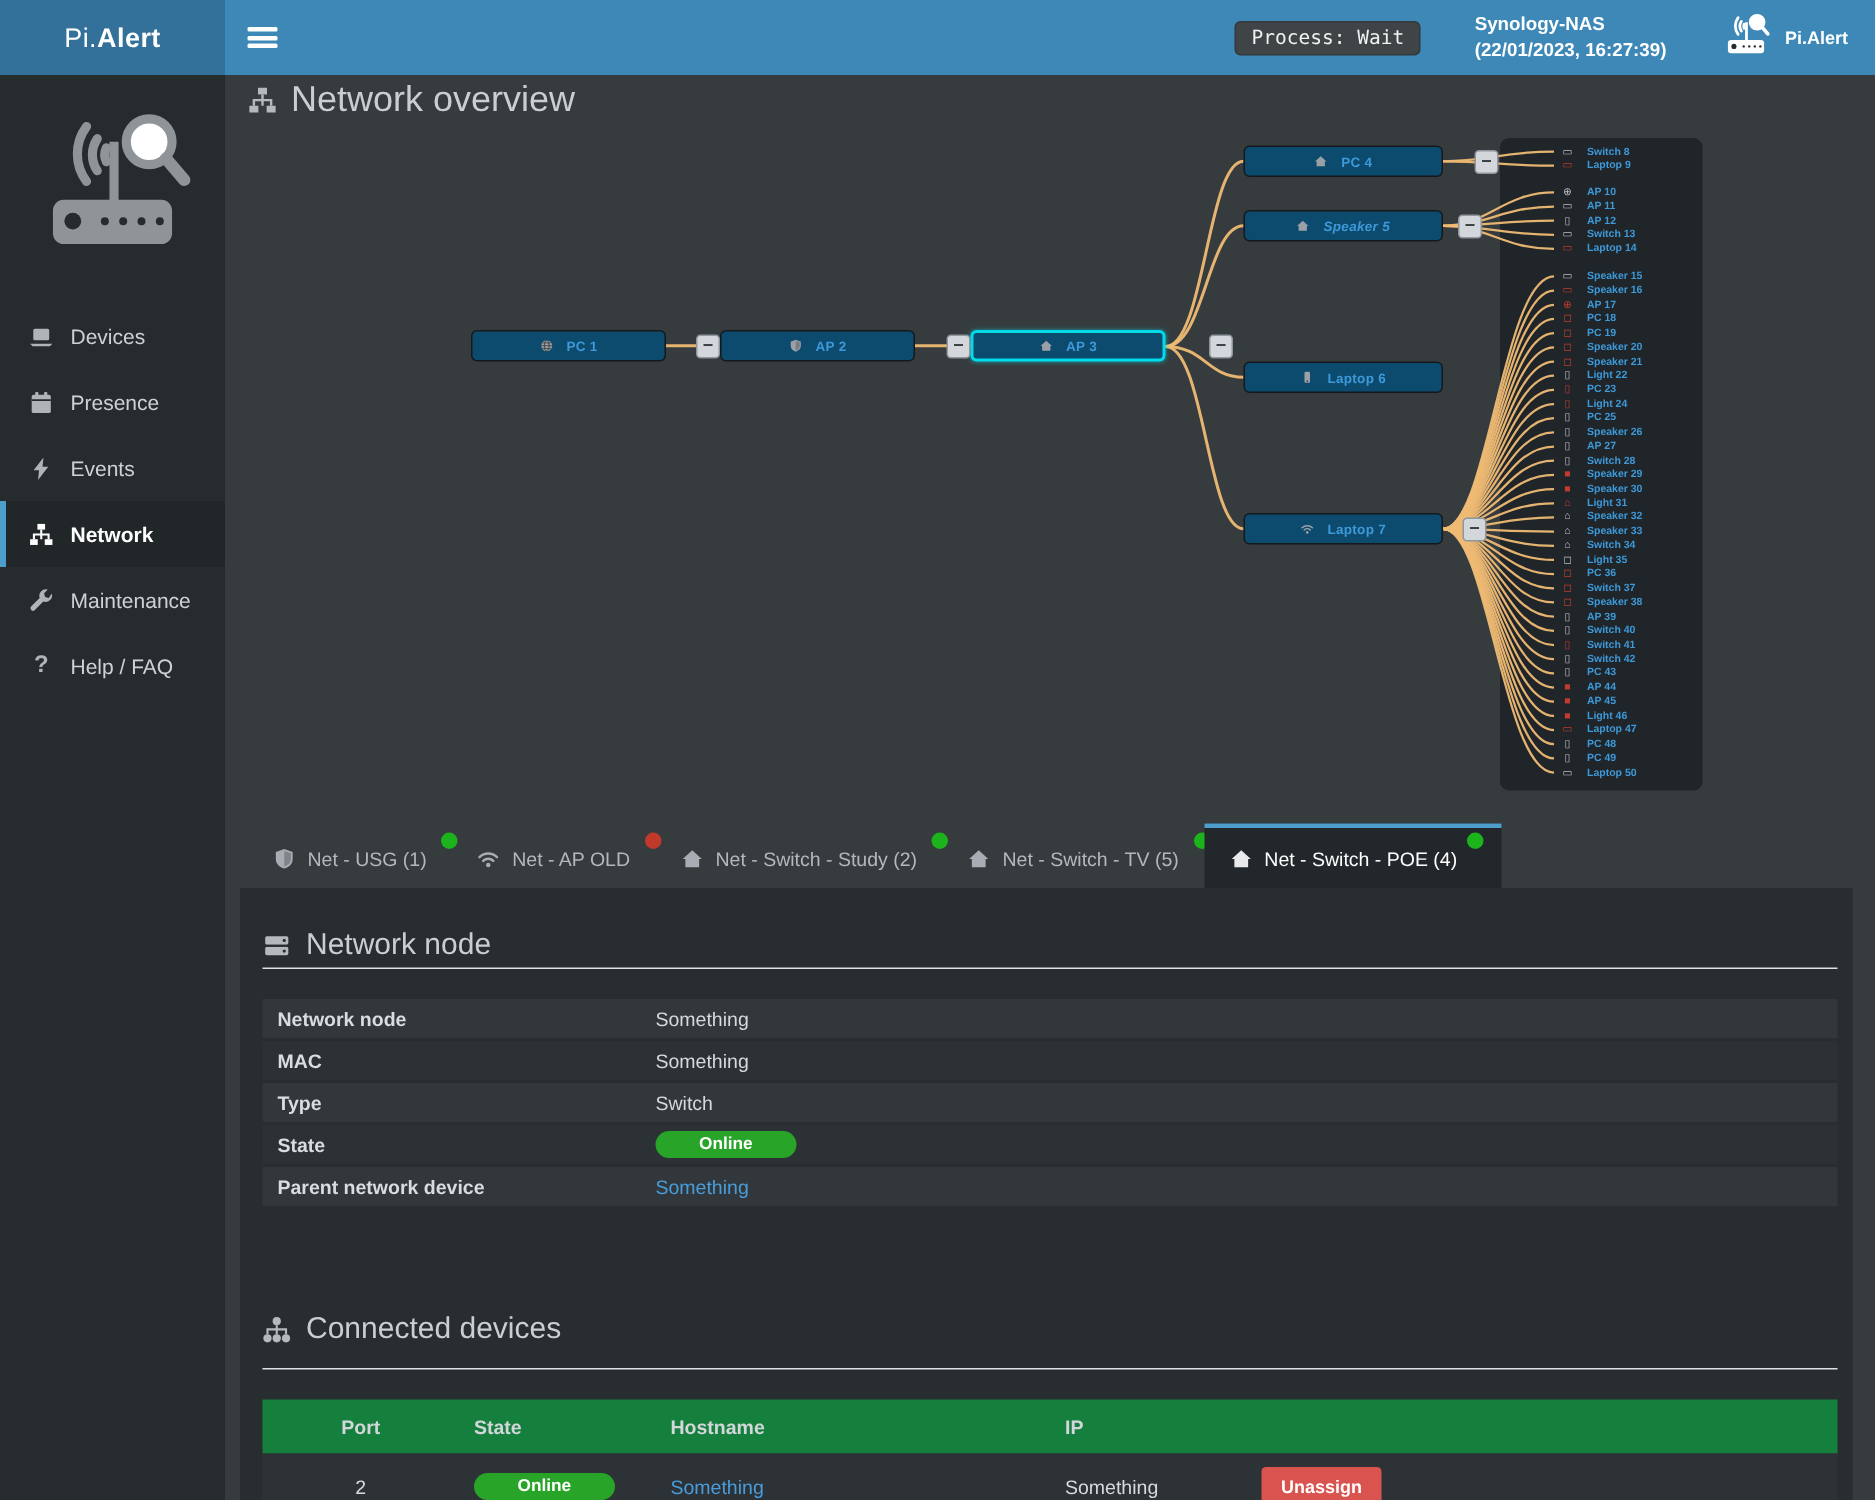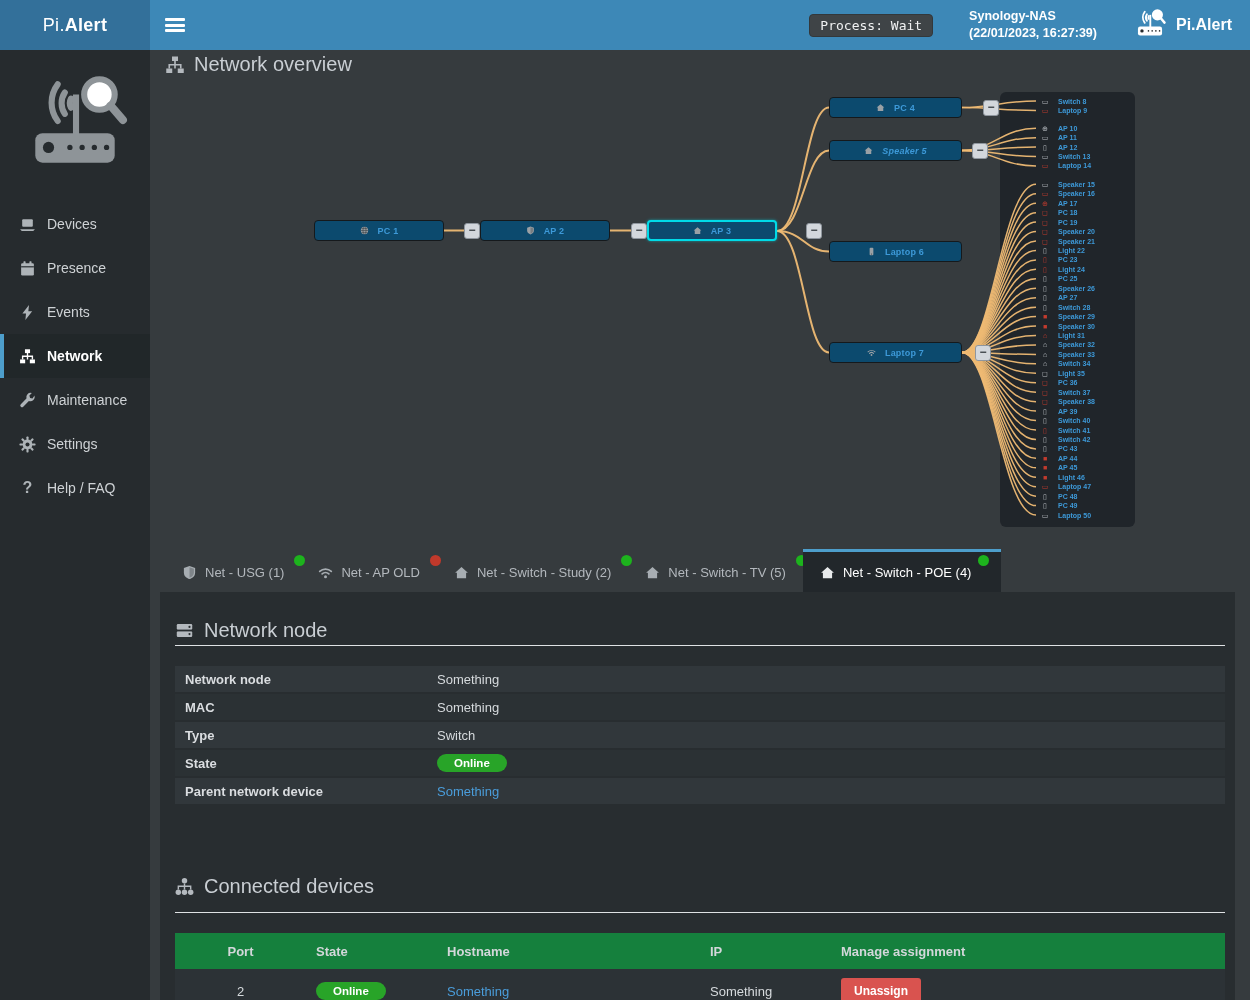--- a/index.html
+++ b/index.html
@@ -13,35 +13,35 @@
   .brand{width:150px;height:50px;background:#33709a;color:#fff;font-size:18px;
     display:flex;align-items:center;justify-content:center;letter-spacing:.3px;}
   .brand b{font-weight:700;}
   .topbar-main{flex:1;display:flex;align-items:center;padding:0 18px 0 15px;}
   .hamburger{width:20px;height:14px;display:flex;flex-direction:column;justify-content:space-between;cursor:pointer;}
   .hamburger span{display:block;height:3px;background:#fff;border-radius:1px;}
   .top-right{margin-left:auto;display:flex;align-items:center;gap:36px;}
   .process-badge{font-family:"DejaVu Sans Mono",monospace;font-size:13px;color:#f0f1f2;
     background:#3f4447;border:1px solid #33383b;border-radius:4px;padding:3px 10px;}
   .host-block{color:#fff;font-size:12.5px;font-weight:700;line-height:1.35;}
-  .top-brand{display:flex;align-items:center;gap:9px;color:#fff;font-size:16px;font-weight:700;}
+  .top-brand{display:flex;align-items:center;gap:9px;color:#fff;font-size:12px;font-weight:700;}
   
   .sidebar{position:absolute;left:0;top:50px;width:150px;height:950px;background:#262b2e;}
   .side-logo{margin:22px auto 28px;width:112px;height:102px;}
   .side-item{height:44px;display:flex;align-items:center;gap:11px;padding-left:19px;
     color:#ced2d5;font-size:14px;cursor:pointer;}
   .side-item .s-icon{width:17px;height:17px;display:flex;align-items:center;justify-content:center;color:#aeb4b8;}
   .side-item.active{background:#212729;border-left:4px solid #4d9ecb;padding-left:15px;
     color:#ffffff;font-weight:700;}
   .side-item.active .s-icon{color:#fff;}
   .q-glyph{font-size:16px;font-weight:700;line-height:1;}
   
   .main{position:absolute;left:150px;top:50px;width:1100px;height:950px;background:#363b3e;}
   .page-title{position:absolute;left:15px;top:3px;display:flex;align-items:center;gap:9px;
-    color:#c9ced3;font-size:20px;font-weight:500;margin:0;}
+    color:#c9ced3;font-size:24px;font-weight:500;margin:0;}
   .page-title .h-icon{color:#b4b9be;display:flex;}
   
   #diagram{position:absolute;left:0;top:0;width:1100px;height:497px;}
   #edges{position:absolute;left:0;top:0;z-index:2;pointer-events:none;}
   .node-box{position:absolute;height:21px;background:#0c4a6e;border:1px solid #15191c;border-radius:4px;
     display:flex;align-items:center;justify-content:center;gap:9px;z-index:3;box-sizing:border-box;cursor:pointer;}
   .node-box.selected{border:2px solid #00dbe8;box-shadow:0 0 3px rgba(0,219,232,.6);}
   .node-box .n-icon{color:#9aa0a5;display:flex;}
   .node-box .n-label{color:#3d99d8;font-size:9px;font-weight:700;letter-spacing:.2px;}
   .minus-btn{position:absolute;width:16px;height:16px;background:#d3d7dc;border:1px solid #8f969e;
@@ -73,21 +73,21 @@
   .divider{position:absolute;left:15px;width:1050px;height:1px;background:#dfe2e4;}
   
   #kv-table{position:absolute;left:15px;top:74px;width:1050px;}
   .kv-row{display:flex;height:26px;align-items:center;border-bottom:2px solid #282d30;}
   .kv-row:nth-child(odd){background:#31373b;}
   .kv-row:nth-child(even){background:#2b3134;}
   .kv-label{width:262px;padding-left:10px;color:#dadde0;font-size:13px;font-weight:700;box-sizing:border-box;}
   .kv-value{flex:1;color:#d6dadd;font-size:13px;}
   .kv-value a{color:#4a9ddb;text-decoration:none;cursor:pointer;}
   .badge-online{display:inline-block;background:#28a428;color:#fff;font-size:11.5px;font-weight:700;
-    padding:3px 17px;border-radius:11px;}
+    padding:3px 29px;border-radius:11px;}
   
   #cd-table{position:absolute;left:15px;top:341px;width:1050px;}
   .cd-head{display:flex;height:36px;align-items:center;background:#15803d;}
   .cd-head .cd-cell{color:#d3d7da;font-size:13px;font-weight:700;}
   .cd-row{display:flex;min-height:44px;align-items:center;background:#2c3236;}
   .cd-cell{box-sizing:border-box;padding-left:10px;font-size:13px;color:#d6dadd;}
   .c0{width:131px;text-align:center;padding-left:0;}
   .c1{width:131px;}
   .c2{width:263px;}
   .c3{width:131px;}
@@ -196,37 +196,20 @@
         </span>
         <span>Network</span>
       </div>
       <div class="side-item">
         <span class="s-icon">
           <svg width="17" height="17" viewBox="0 0 16 16" xmlns="http://www.w3.org/2000/svg">
             <path d="M14.6 3.4a4.1 4.1 0 0 1-5.3 5.1L4 13.8a1.6 1.6 0 1 1-2.3-2.3L7 6.2A4.1 4.1 0 0 1 12.1 1l-2.3 2.3.6 2.3 2.3.6z" fill="currentColor"></path>
           </svg>
         </span>
         <span>Maintenance</span>
-      </div>
-      <div class="side-item">
-        <span class="s-icon">
-          <svg width="17" height="17" viewBox="0 0 16 16" xmlns="http://www.w3.org/2000/svg">
-            <rect x="7" y="0.4" width="2" height="3.4" rx=".7" fill="currentColor" transform="rotate(0 8 8)"></rect>
-            <rect x="7" y="0.4" width="2" height="3.4" rx=".7" fill="currentColor" transform="rotate(45 8 8)"></rect>
-            <rect x="7" y="0.4" width="2" height="3.4" rx=".7" fill="currentColor" transform="rotate(90 8 8)"></rect>
-            <rect x="7" y="0.4" width="2" height="3.4" rx=".7" fill="currentColor" transform="rotate(135 8 8)"></rect>
-            <rect x="7" y="0.4" width="2" height="3.4" rx=".7" fill="currentColor" transform="rotate(180 8 8)"></rect>
-            <rect x="7" y="0.4" width="2" height="3.4" rx=".7" fill="currentColor" transform="rotate(225 8 8)"></rect>
-            <rect x="7" y="0.4" width="2" height="3.4" rx=".7" fill="currentColor" transform="rotate(270 8 8)"></rect>
-            <rect x="7" y="0.4" width="2" height="3.4" rx=".7" fill="currentColor" transform="rotate(315 8 8)"></rect>
-            <circle cx="8" cy="8" r="4.6" fill="currentColor"></circle>
-            <circle cx="8" cy="8" r="1.9" fill="#262b2e"></circle>
-          </svg>
-        </span>
-        <span>Settings</span>
       </div>
       <div class="side-item">
         <span class="s-icon">
           <span class="q-glyph">?</span>
         </span>
         <span>Help / FAQ</span>
       </div>
     </nav>
 </div>
 
@@ -642,21 +625,20 @@
         </span>
       <span>Connected devices</span>
     </h2>
     <div class="divider" style="top:320px;"></div>
     <div id="cd-table">
         <div class="cd-head">
           <div class="cd-cell c0">Port</div>
           <div class="cd-cell c1">State</div>
           <div class="cd-cell c2">Hostname</div>
           <div class="cd-cell c3">IP</div>
-          <div class="cd-cell c4">Manage assignment</div>
         </div>
         <div class="cd-row">
           <div class="cd-cell c0">2</div>
           <div class="cd-cell c1"><span class="badge-online">Online</span></div>
           <div class="cd-cell c2"><a>Something</a></div>
           <div class="cd-cell c3">Something</div>
           <div class="cd-cell c4"><button class="btn-unassign">Unassign</button></div>
         </div>
       </div>
   </div>

